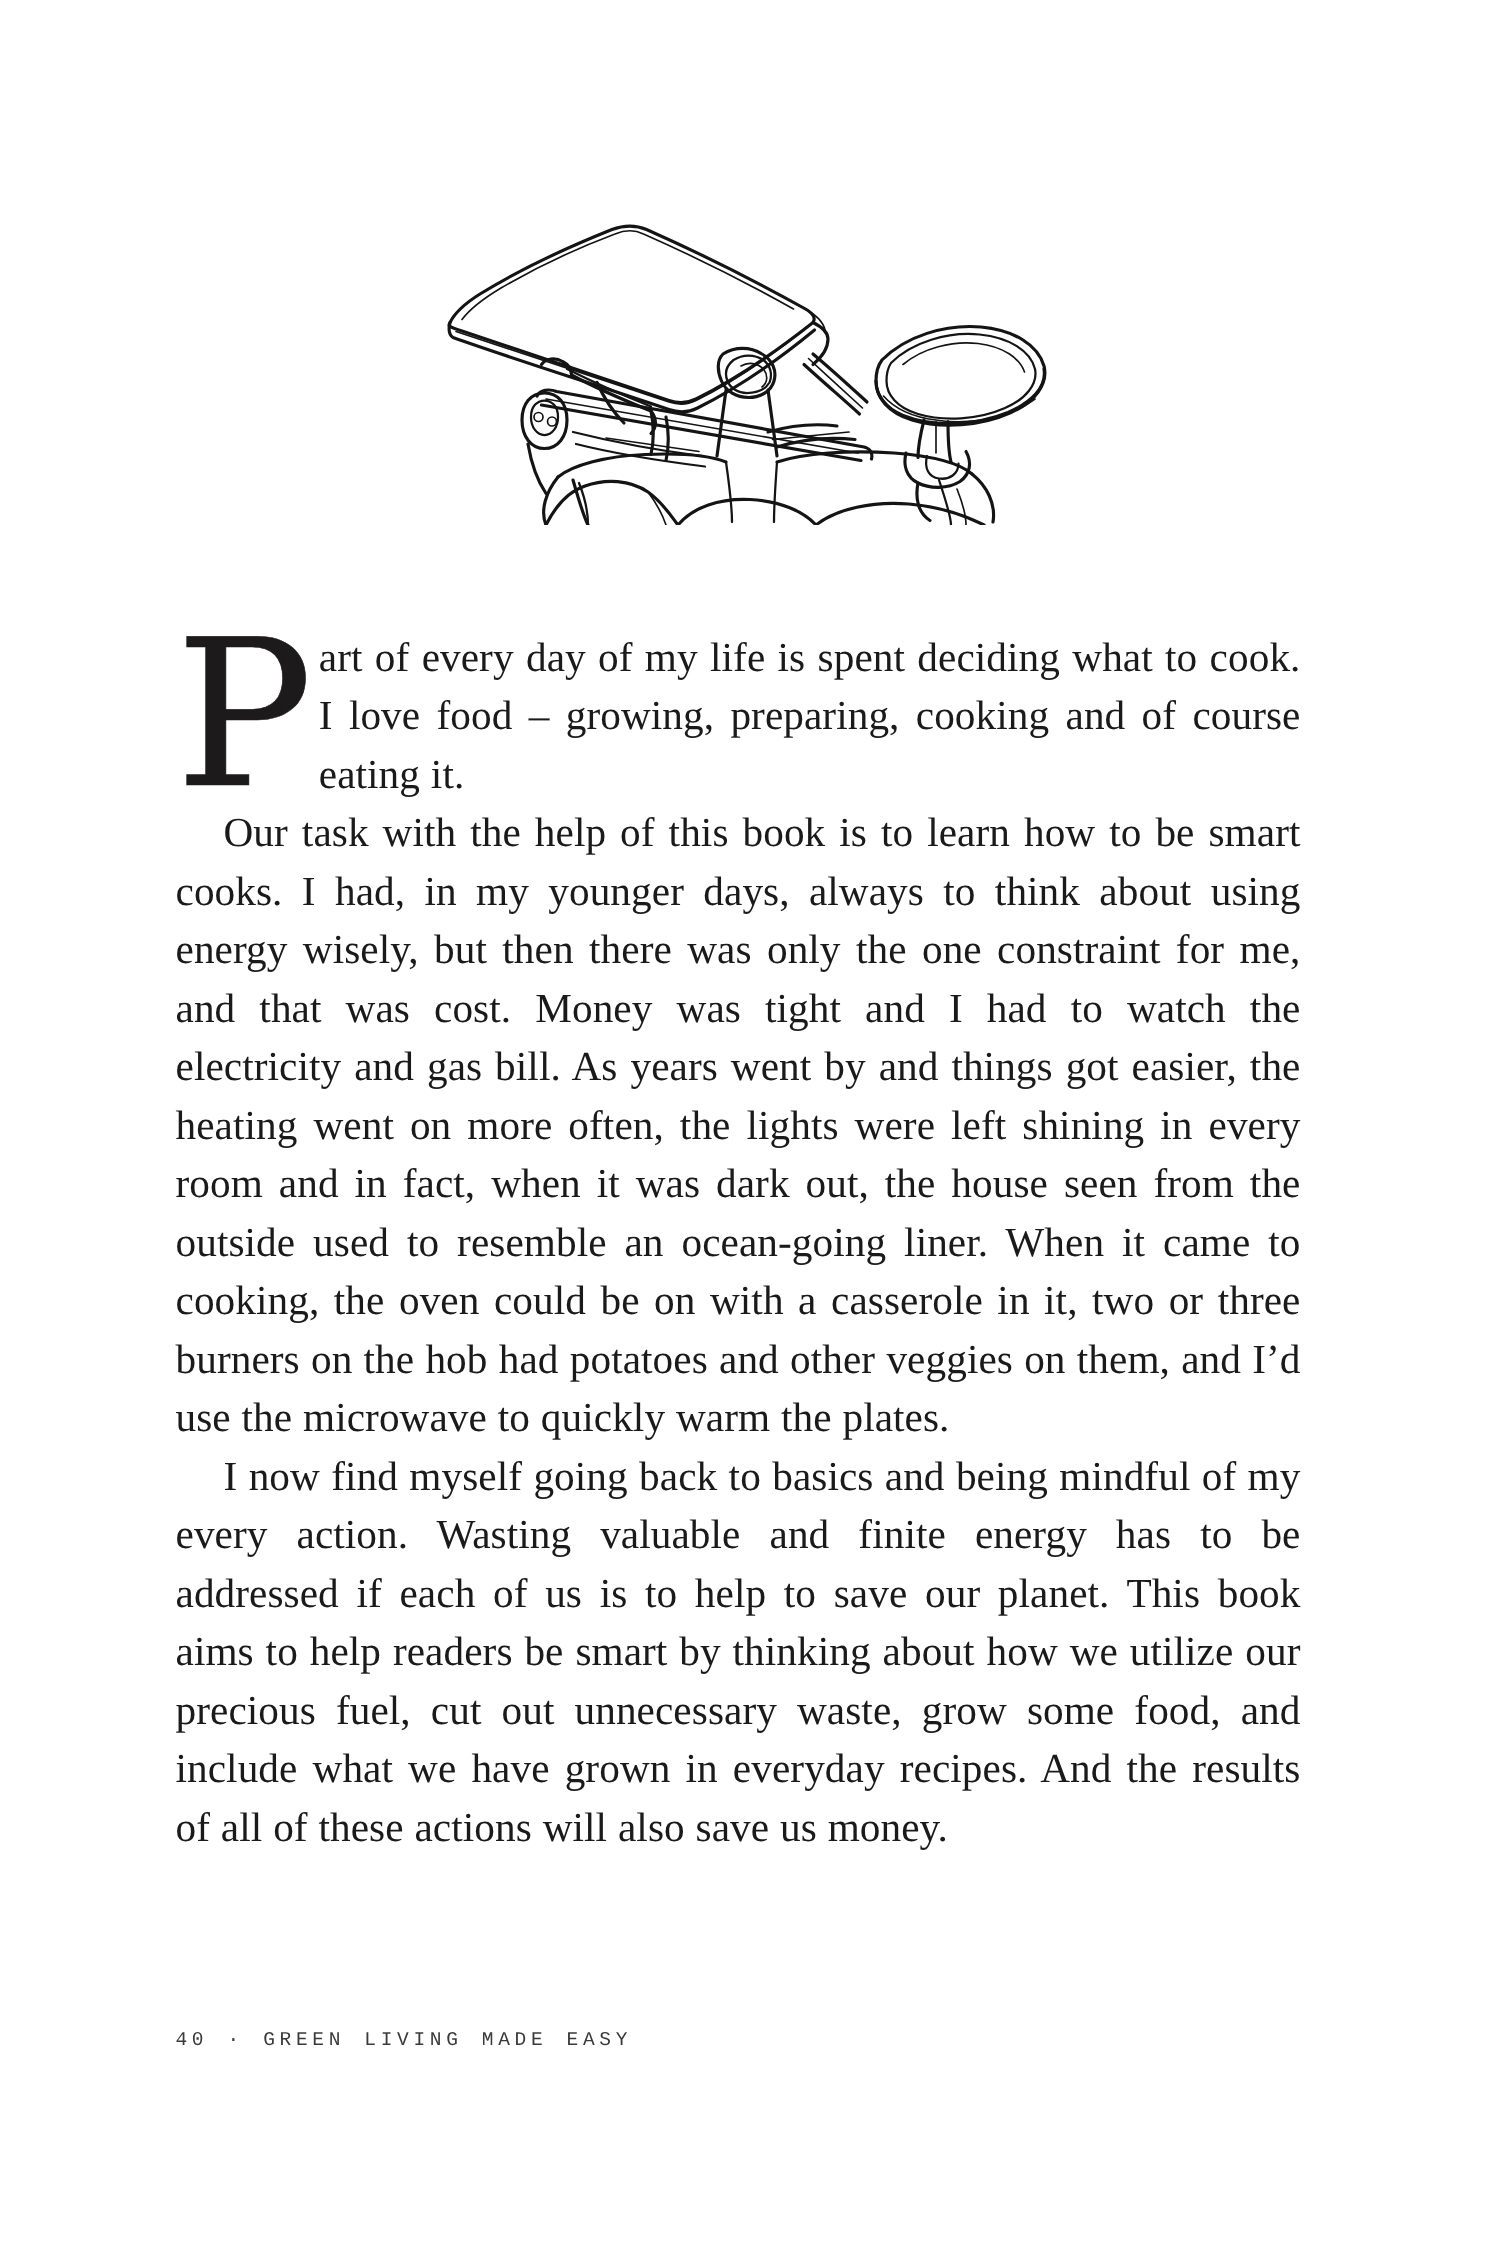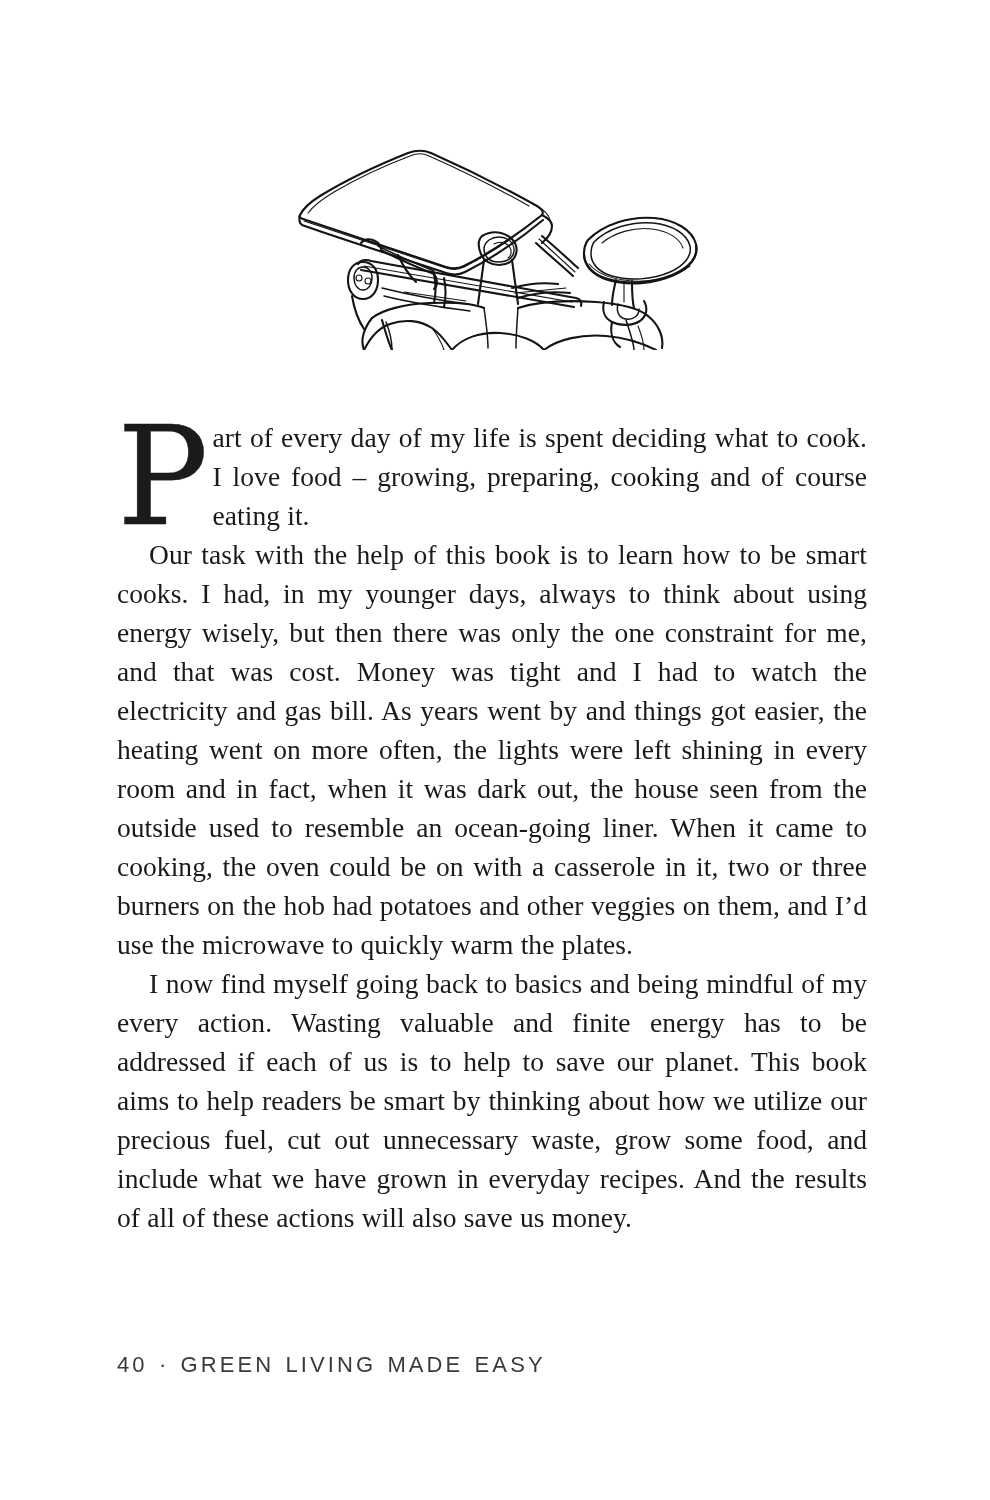--- a/index.html
+++ b/index.html
@@ -97,22 +97,22 @@
     padding: 0;
     letter-spacing: -2px;
     -webkit-text-stroke: 0.4px #1c1a1a;
   }
 
   
   .footer {
     position: absolute;
     left: 117px;
     top: 1352px;
-    font-family: Liberation Sans, sans-serif;
-    font-size: 22px;
+    font-family: Liberation Mono, monospace;
+    font-size: 13px;
     letter-spacing: 3.1px;
     word-spacing: 2px;
     color: #3a3a3a;
     font-weight: 300;
     white-space: nowrap;
   }
 </style>
 </head>
 <body>
 

